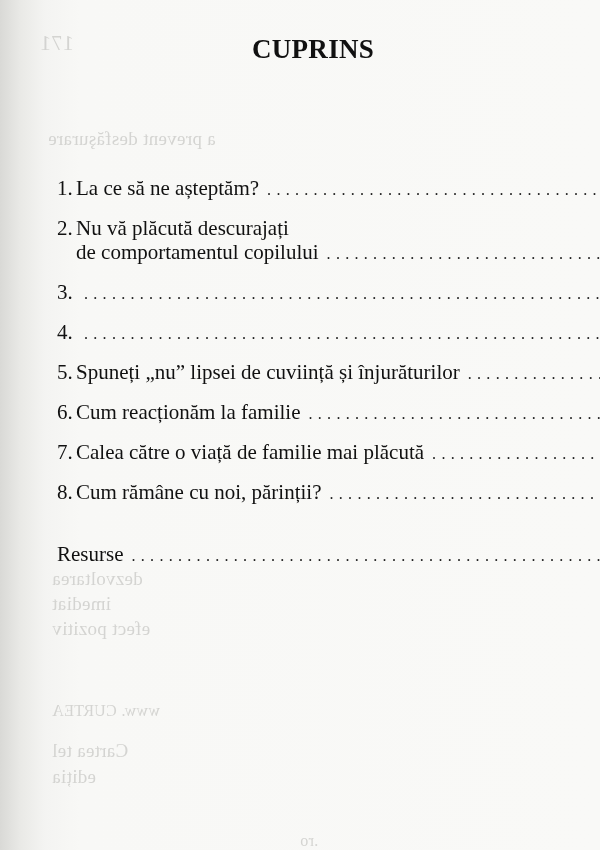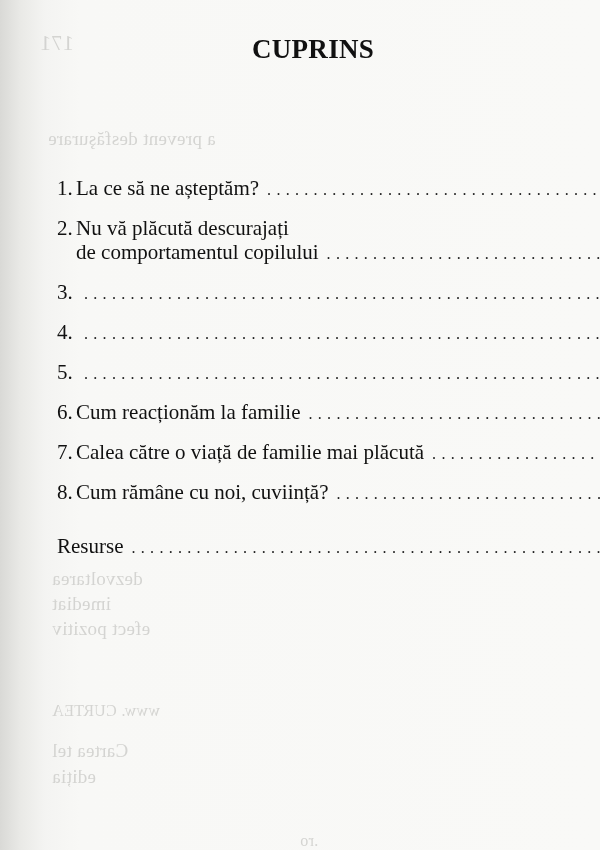--- a/index.html
+++ b/index.html
@@ -75,21 +75,21 @@
       overflow: hidden;
       white-space: nowrap;
       margin: 0 6px 0 8px;
       letter-spacing: 5.3px;
       font-size: 16px;
       color: #222;
       text-align: right;
       direction: rtl;
     }
     .entry.resurse {
-      margin-top: 28px;
+      margin-top: 36px;
     }
   </style>
 </head>
 <body>
 
 <div class="page">
 
   <div class="bleed" style="top:30px;left:40px;font-size:22px;">171</div>
   <div class="bleed" style="top:128px;left:48px;">a prevent desfăşurare</div>
   <div class="bleed" style="top:568px;left:52px;">dezvoltarea</div>
@@ -146,20 +146,21 @@
           <span class="leader">...................................................................................</span>
 
         </div>
       </div>
     </div>
 
     <div class="entry">
       <span class="num">5.</span>
       <div class="body">
         <div class="line">
+          <span class="text">Spuneți „nu” lipsei de cuviință și înjurăturilor</span>
           <span class="leader">...................................................................................</span>
 
         </div>
       </div>
     </div>
 
     <div class="entry">
       <span class="num">6.</span>
       <div class="body">
         <div class="line">
@@ -178,21 +179,21 @@
           <span class="leader">...................................................................................</span>
 
         </div>
       </div>
     </div>
 
     <div class="entry">
       <span class="num">8.</span>
       <div class="body">
         <div class="line">
-          <span class="text">Cum rămâne cu noi, cuviință?</span>
+          <span class="text">Cum rămâne cu noi, părinții?</span>
           <span class="leader">...................................................................................</span>
 
         </div>
       </div>
     </div>
 
     <div class="entry resurse">
       <div class="body">
         <div class="line">
           <span class="text">Resurse</span>

